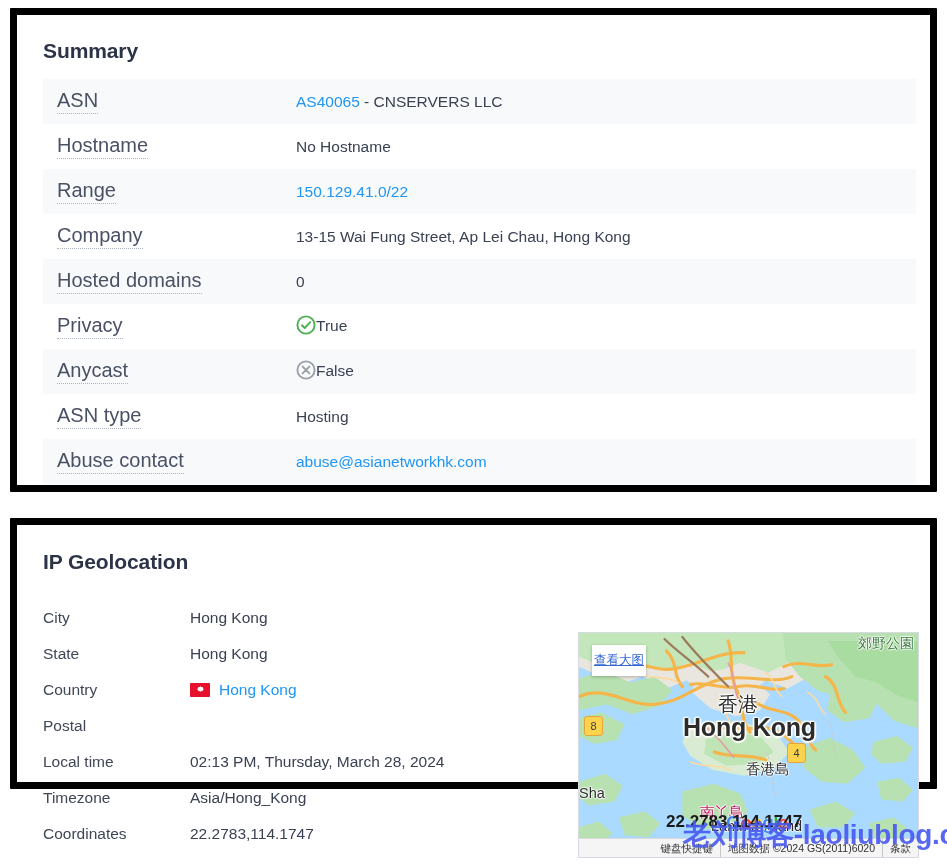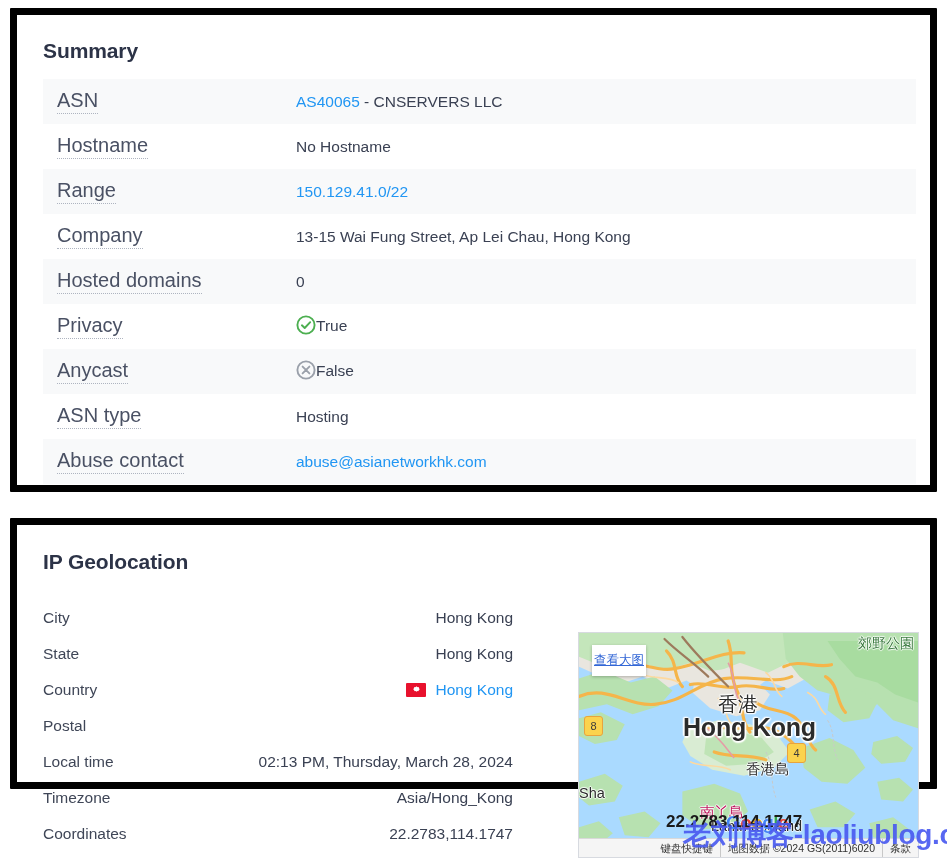--- a/index.html
+++ b/index.html
@@ -80,21 +80,20 @@
   .geo-list {
     position: absolute;
     left: 26px; top: 26px;
     width: 470px;
   }
   .geo-row {
     display: flex;
     align-items: center;
     height: 36px;
     font-size: 15.5px;
-    justify-content: space-between;
   }
   .geo-key {
     width: 147px;
     color: #3f4657;
     flex: 0 0 147px;
   }
   .geo-val {
     color: #3a4153;
     display: flex;
     align-items: center;

